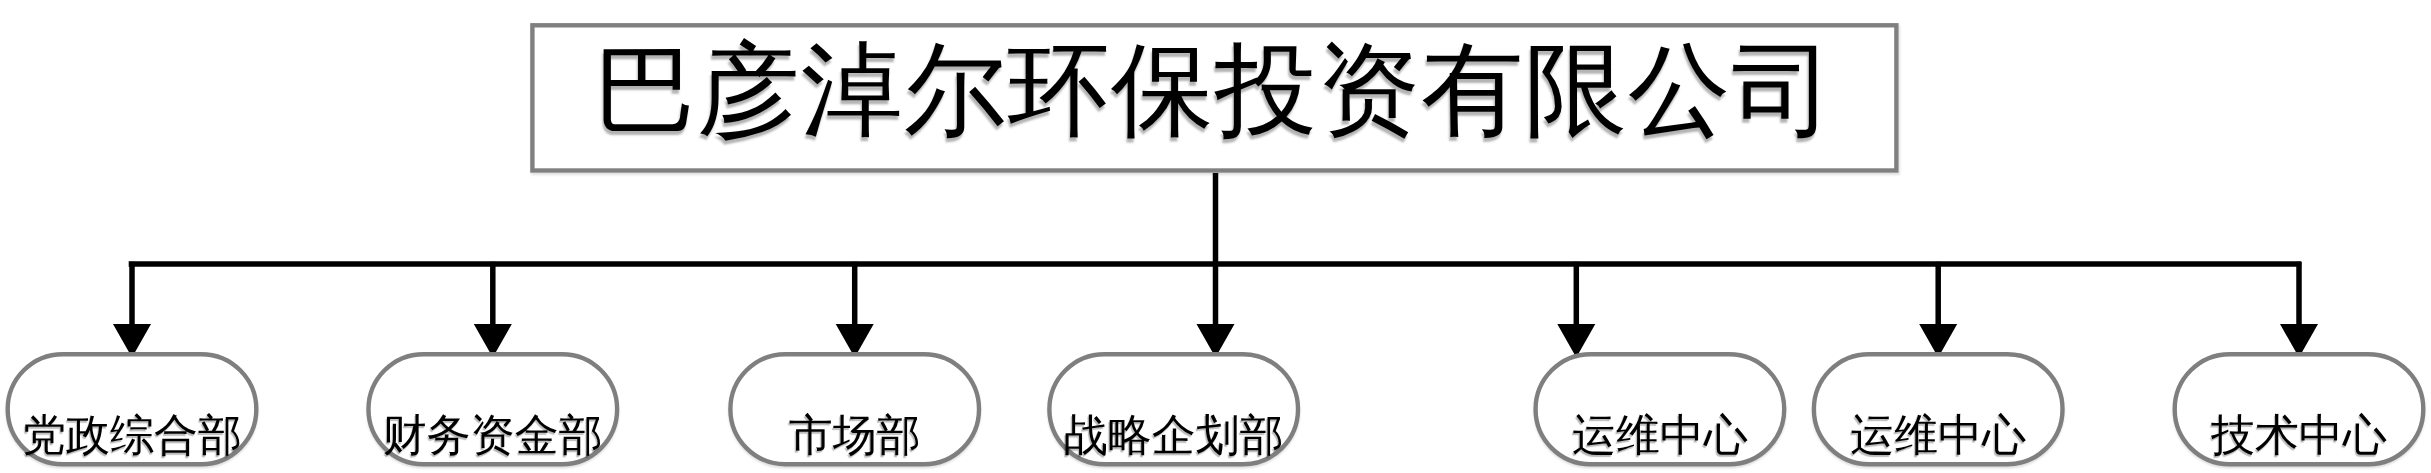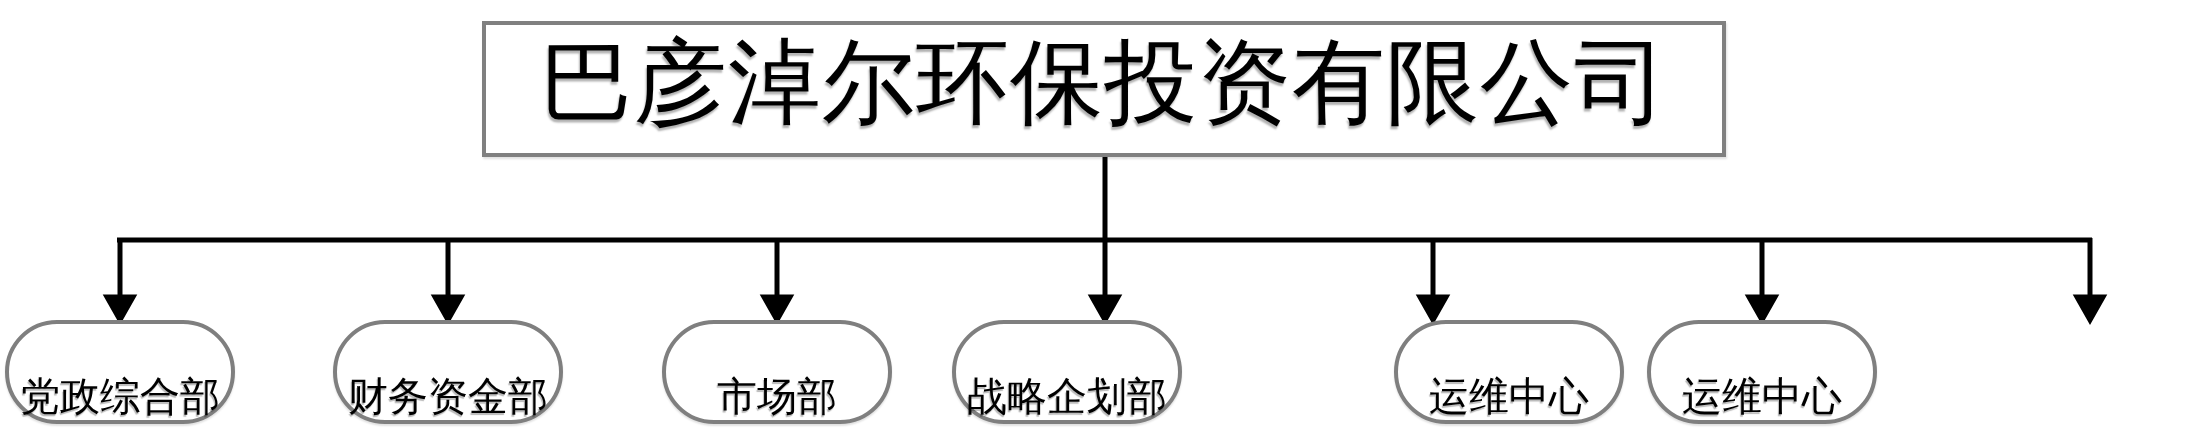--- a/index.html
+++ b/index.html
@@ -116,14 +116,17 @@
   </div>
   <div class="dept" style="left:952px">
     <span>战略企划部</span>
   </div>
   <div class="dept" style="left:1394px">
     <span>运维中心</span>
   </div>
   <div class="dept" style="left:1647px">
     <span>运维中心</span>
   </div>
+  <div class="dept" style="left:1975px">
+    <span>技术中心</span>
+  </div>
 
 </div>
 
 </body></html>

